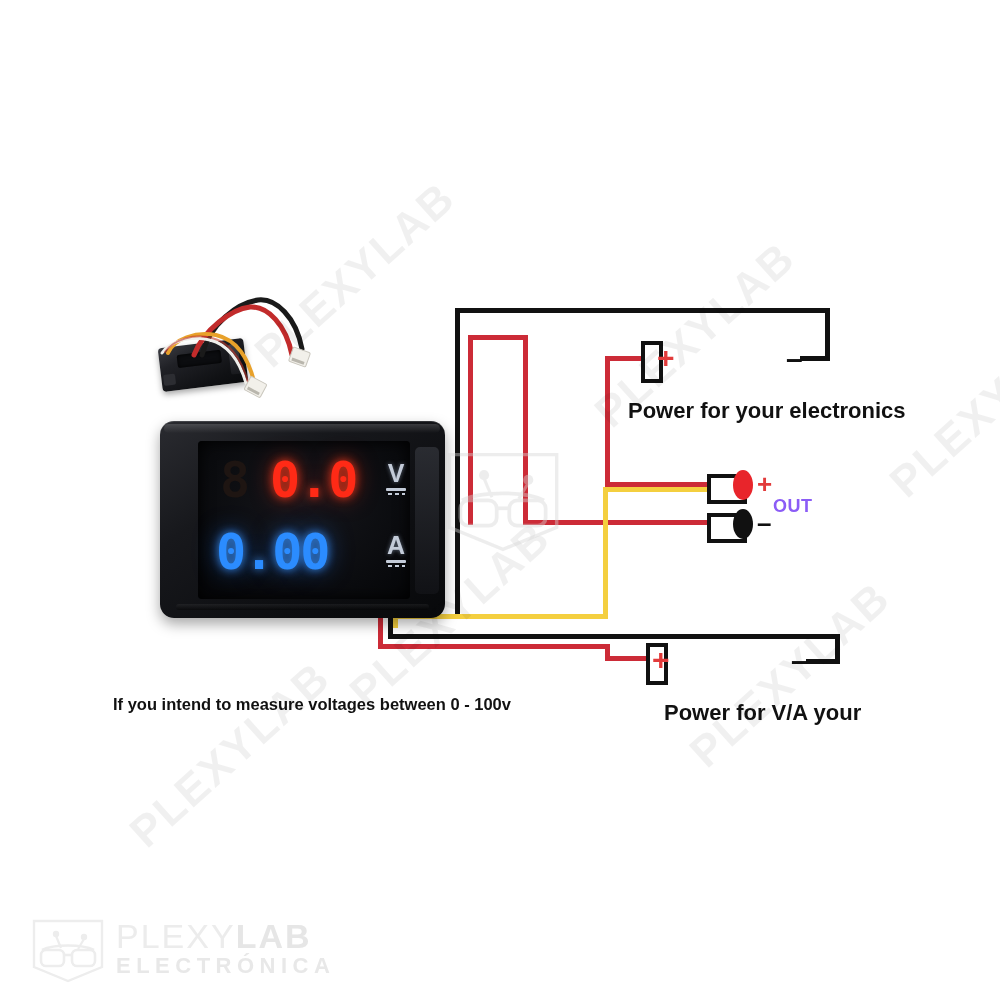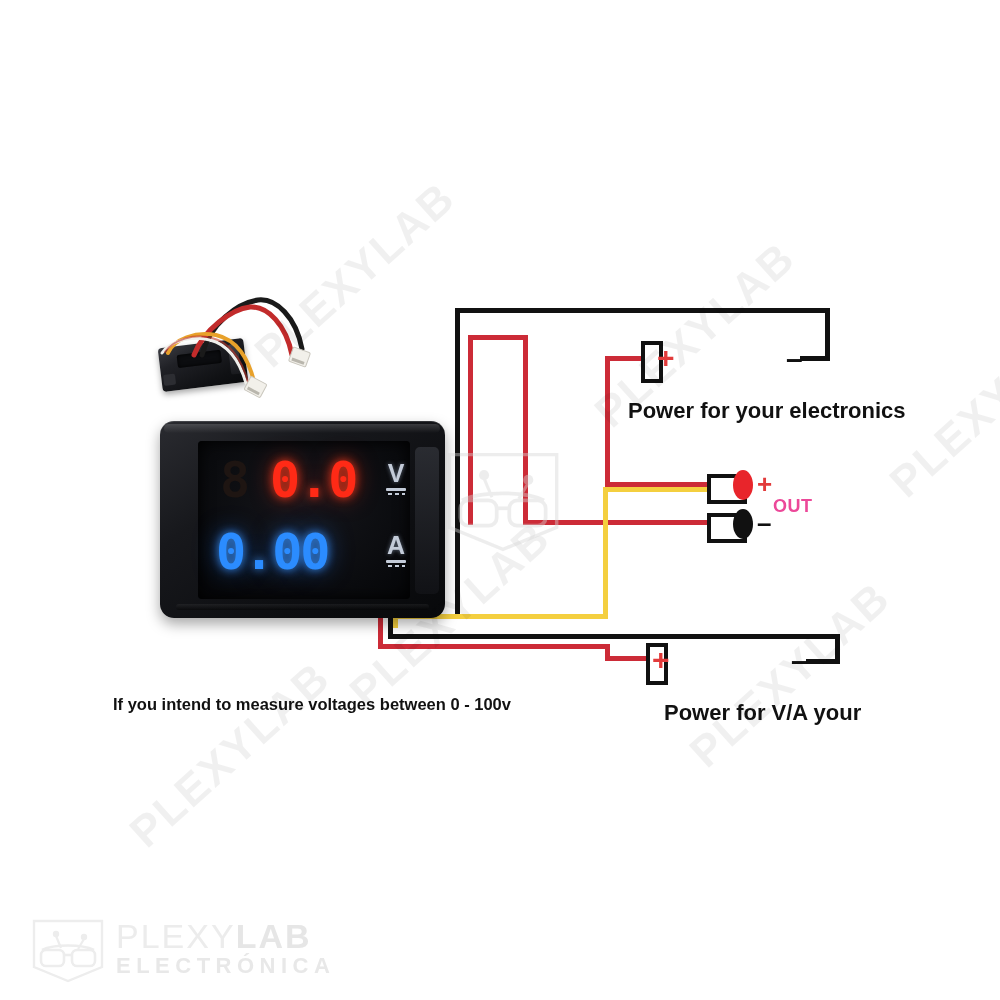--- a/index.html
+++ b/index.html
@@ -25,21 +25,21 @@
   .batt-label{font-size:19px;font-weight:700;color:#111;letter-spacing:.5px;}
   .batt-nub{position:absolute;background:#fff;border:4px solid #111;z-index:4;}
   .plus{position:absolute;color:#e23b3b;font-size:30px;font-weight:700;line-height:1;z-index:6;}
   .minus{position:absolute;color:#111;font-size:30px;font-weight:700;line-height:1;z-index:6;}
   .batt-cap{position:absolute;font-size:22px;font-weight:700;color:#111;
             text-align:center;z-index:6;white-space:nowrap;}
 
   
   .term-body{position:absolute;background:#fff;border:4px solid #111;z-index:4;}
   .term-tip{position:absolute;border-radius:50%;z-index:4;}
-  .out-lbl{position:absolute;font-size:18px;font-weight:700;color:#ec4899;z-index:6;}
+  .out-lbl{position:absolute;font-size:18px;font-weight:700;color:#8b5cf6;z-index:6;}
 
   
   .caption{position:absolute;font-size:16.5px;font-weight:700;color:#111;
            line-height:1.55;z-index:6;}
 
   
   #meter{position:absolute;left:160px;top:421px;width:285px;height:197px;z-index:4;
          border-radius:14px;
          background:linear-gradient(145deg,#2a2b30 0%,#17181c 32%,#0d0e11 70%,#08090b 100%);
          box-shadow:0 6px 14px rgba(0,0,0,.35), inset 0 1px 0 rgba(255,255,255,.13);}

